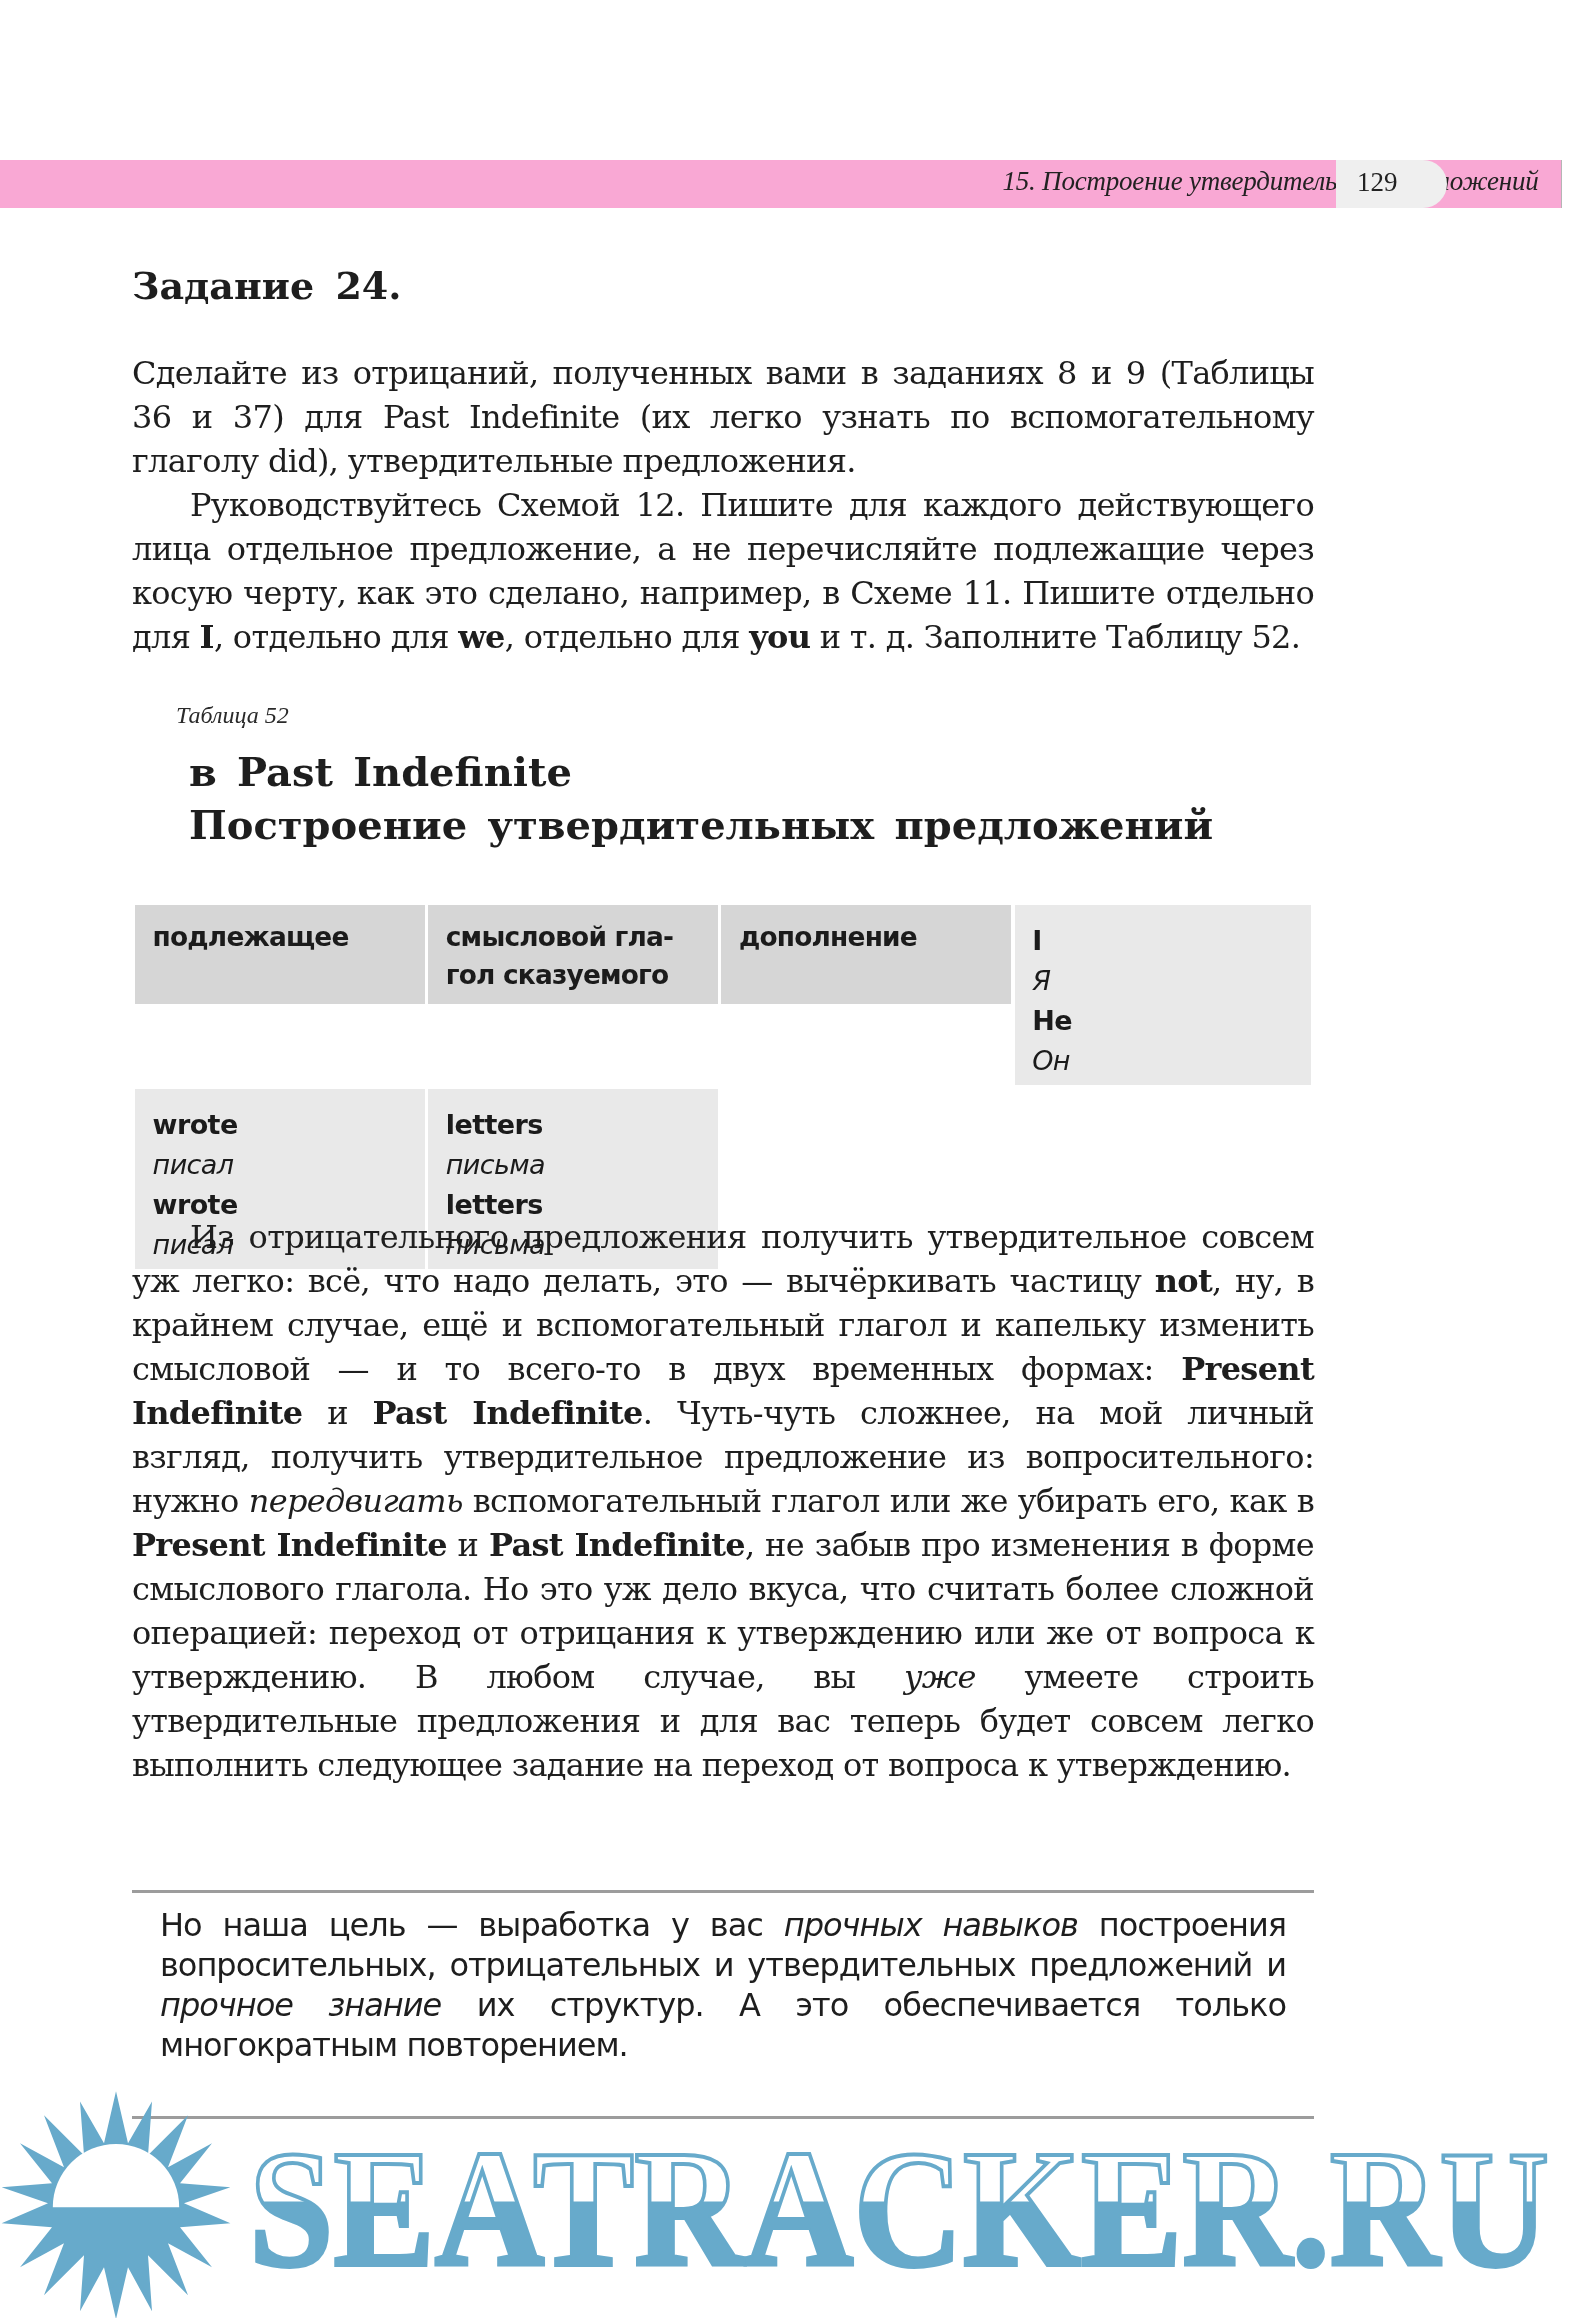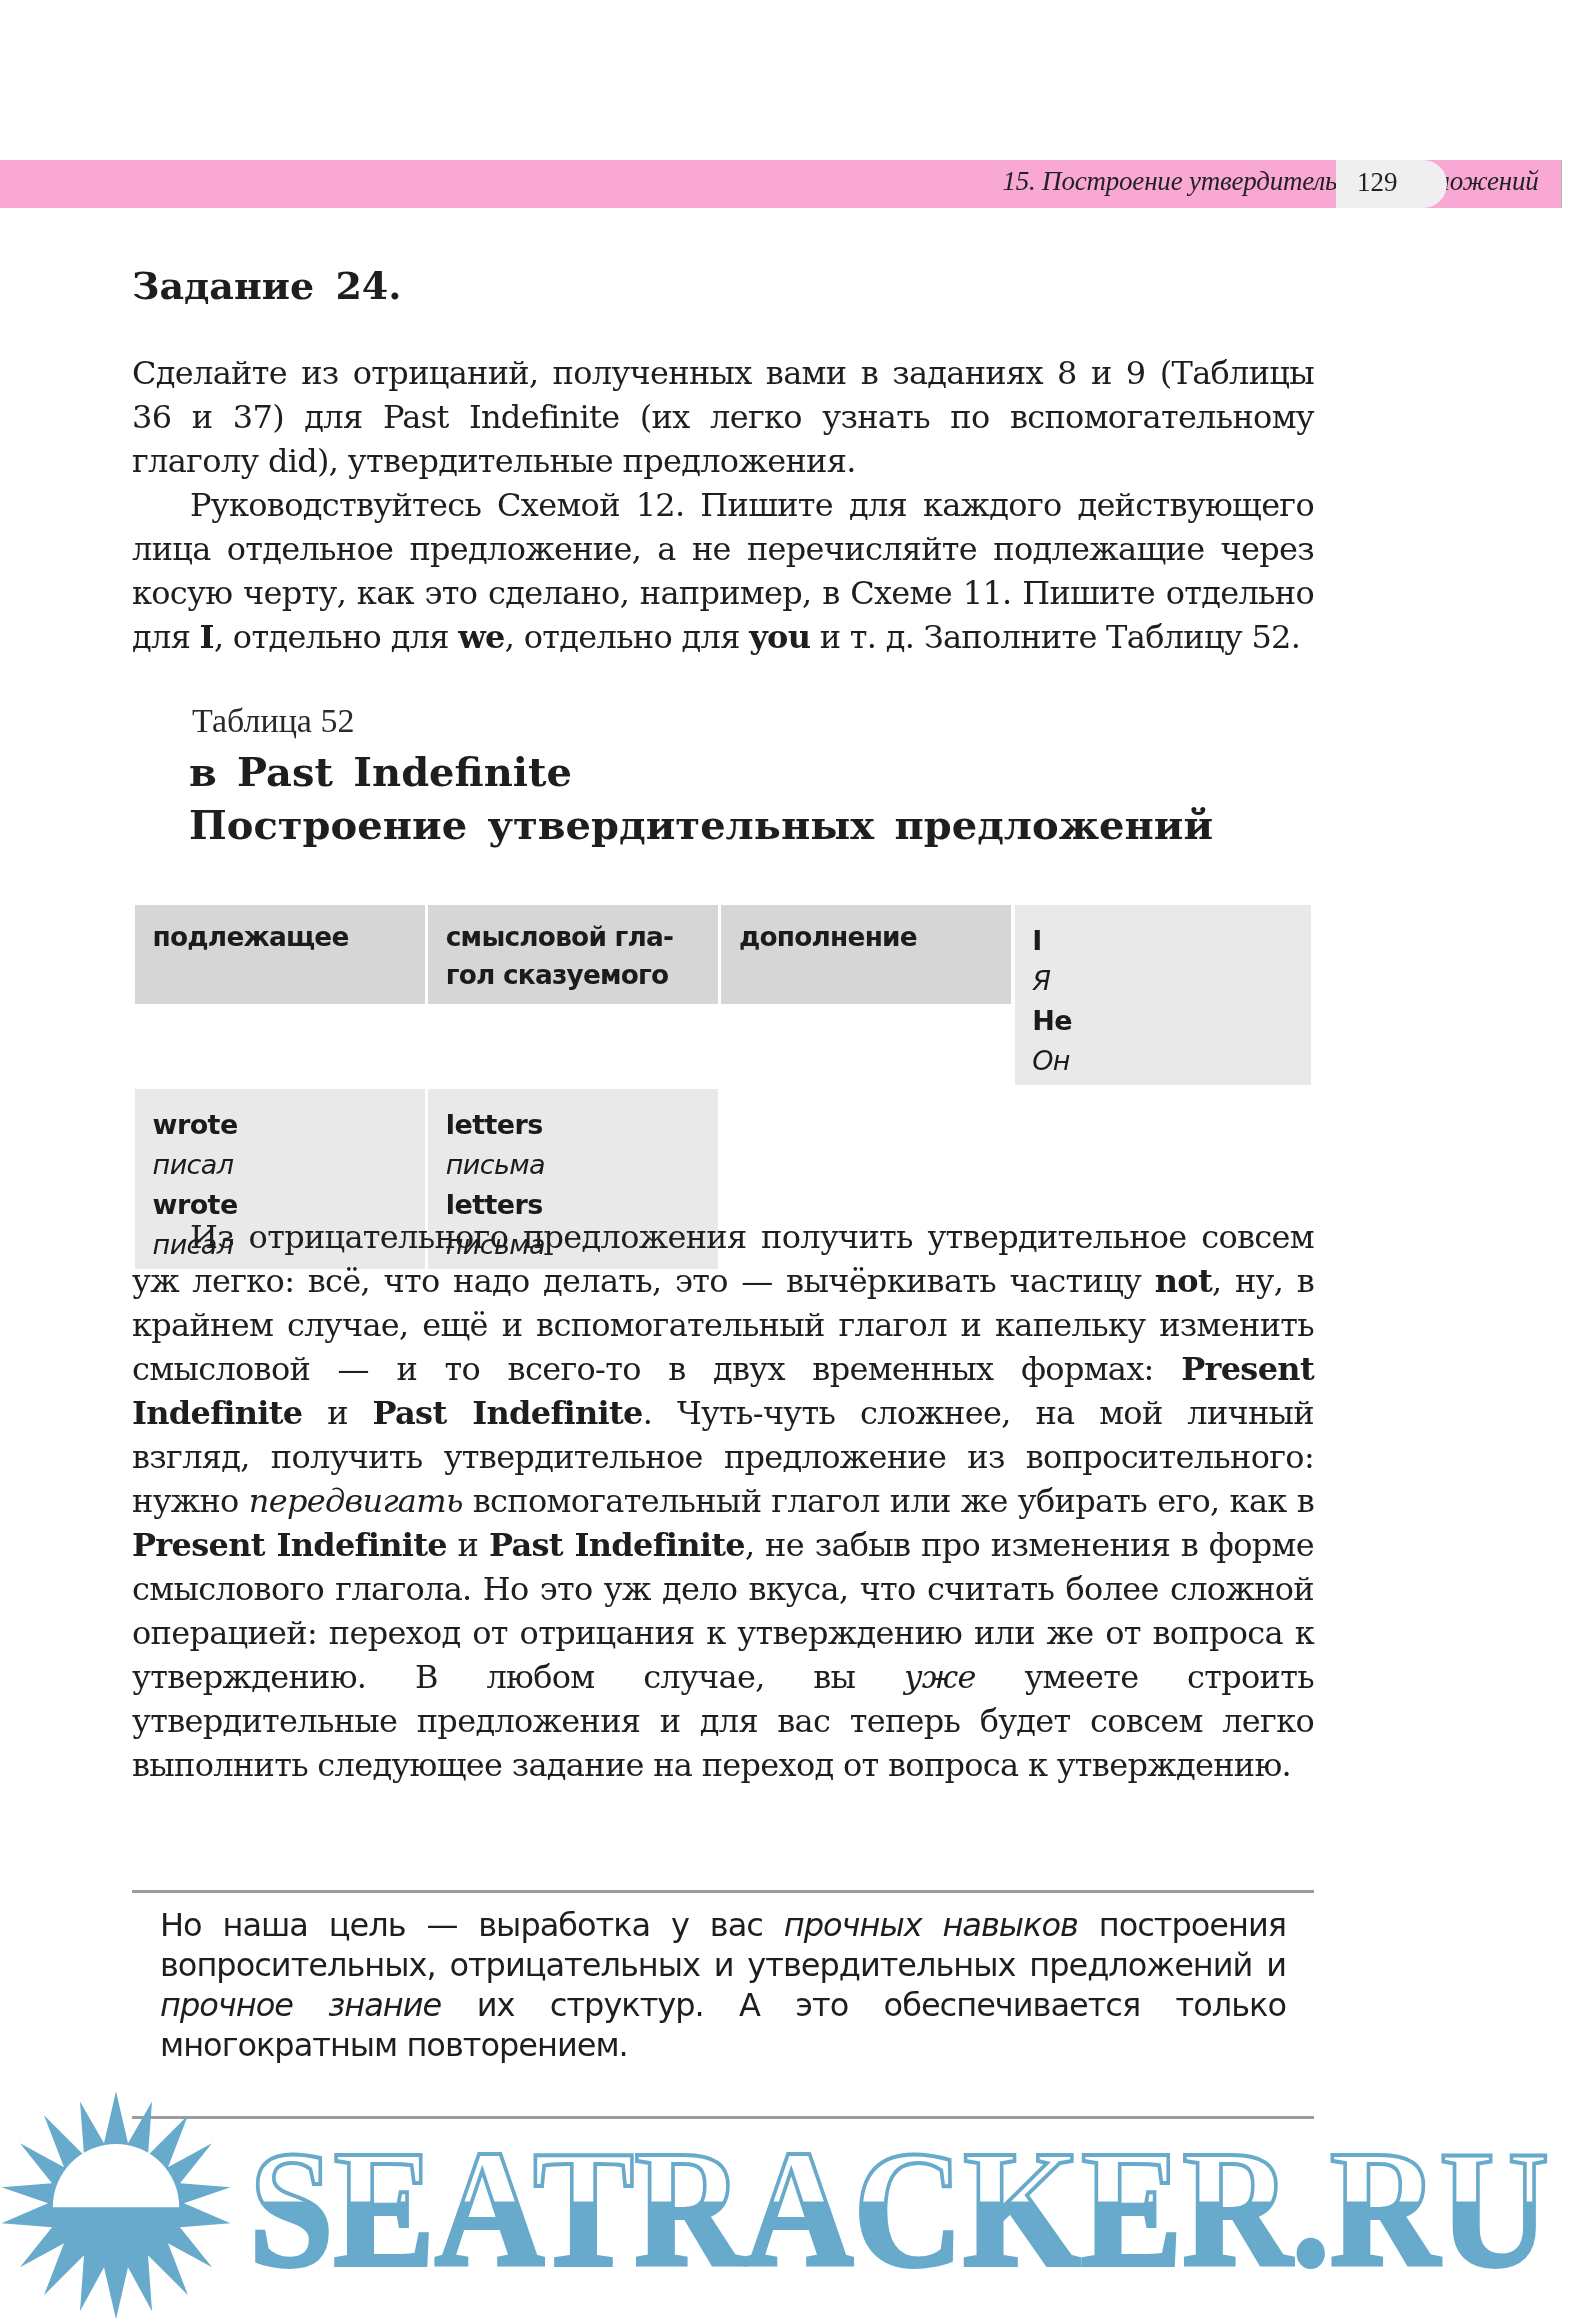--- a/index.html
+++ b/index.html
@@ -44,23 +44,23 @@
     font-family: "DejaVu Serif", serif;
     font-size: 32px; line-height: 44px; color: #1e1e1e;
     text-align: justify; letter-spacing: -0.7px;
   }
   .body-text p { margin: 0; }
   .body-text p.indent { text-indent: 58px; }
   .b { font-weight: bold; }
   .i { font-style: italic; }
 
   .table-caption {
-    left: 192px; top: 702px;
-    font-family: "Liberation Serif", serif; 
-    font-size: 34px; color: #2a2a2a;
+    left: 176px; top: 702px;
+    font-family: "Liberation Serif", serif; font-style: italic;
+    font-size: 24px; color: #2a2a2a;
   }
   .table-title {
     left: 189px; top: 745px; width: 1122px;
     font-family: "DejaVu Serif", serif; font-weight: bold;
     font-size: 40px; line-height: 53px; color: #1e1e1e; word-spacing: 6.4px;
   }
 
   .data-table {
     left: 135px; top: 905px; width: 1176px;
     display: grid; grid-template-columns: 290px 290px 290px 296px;

